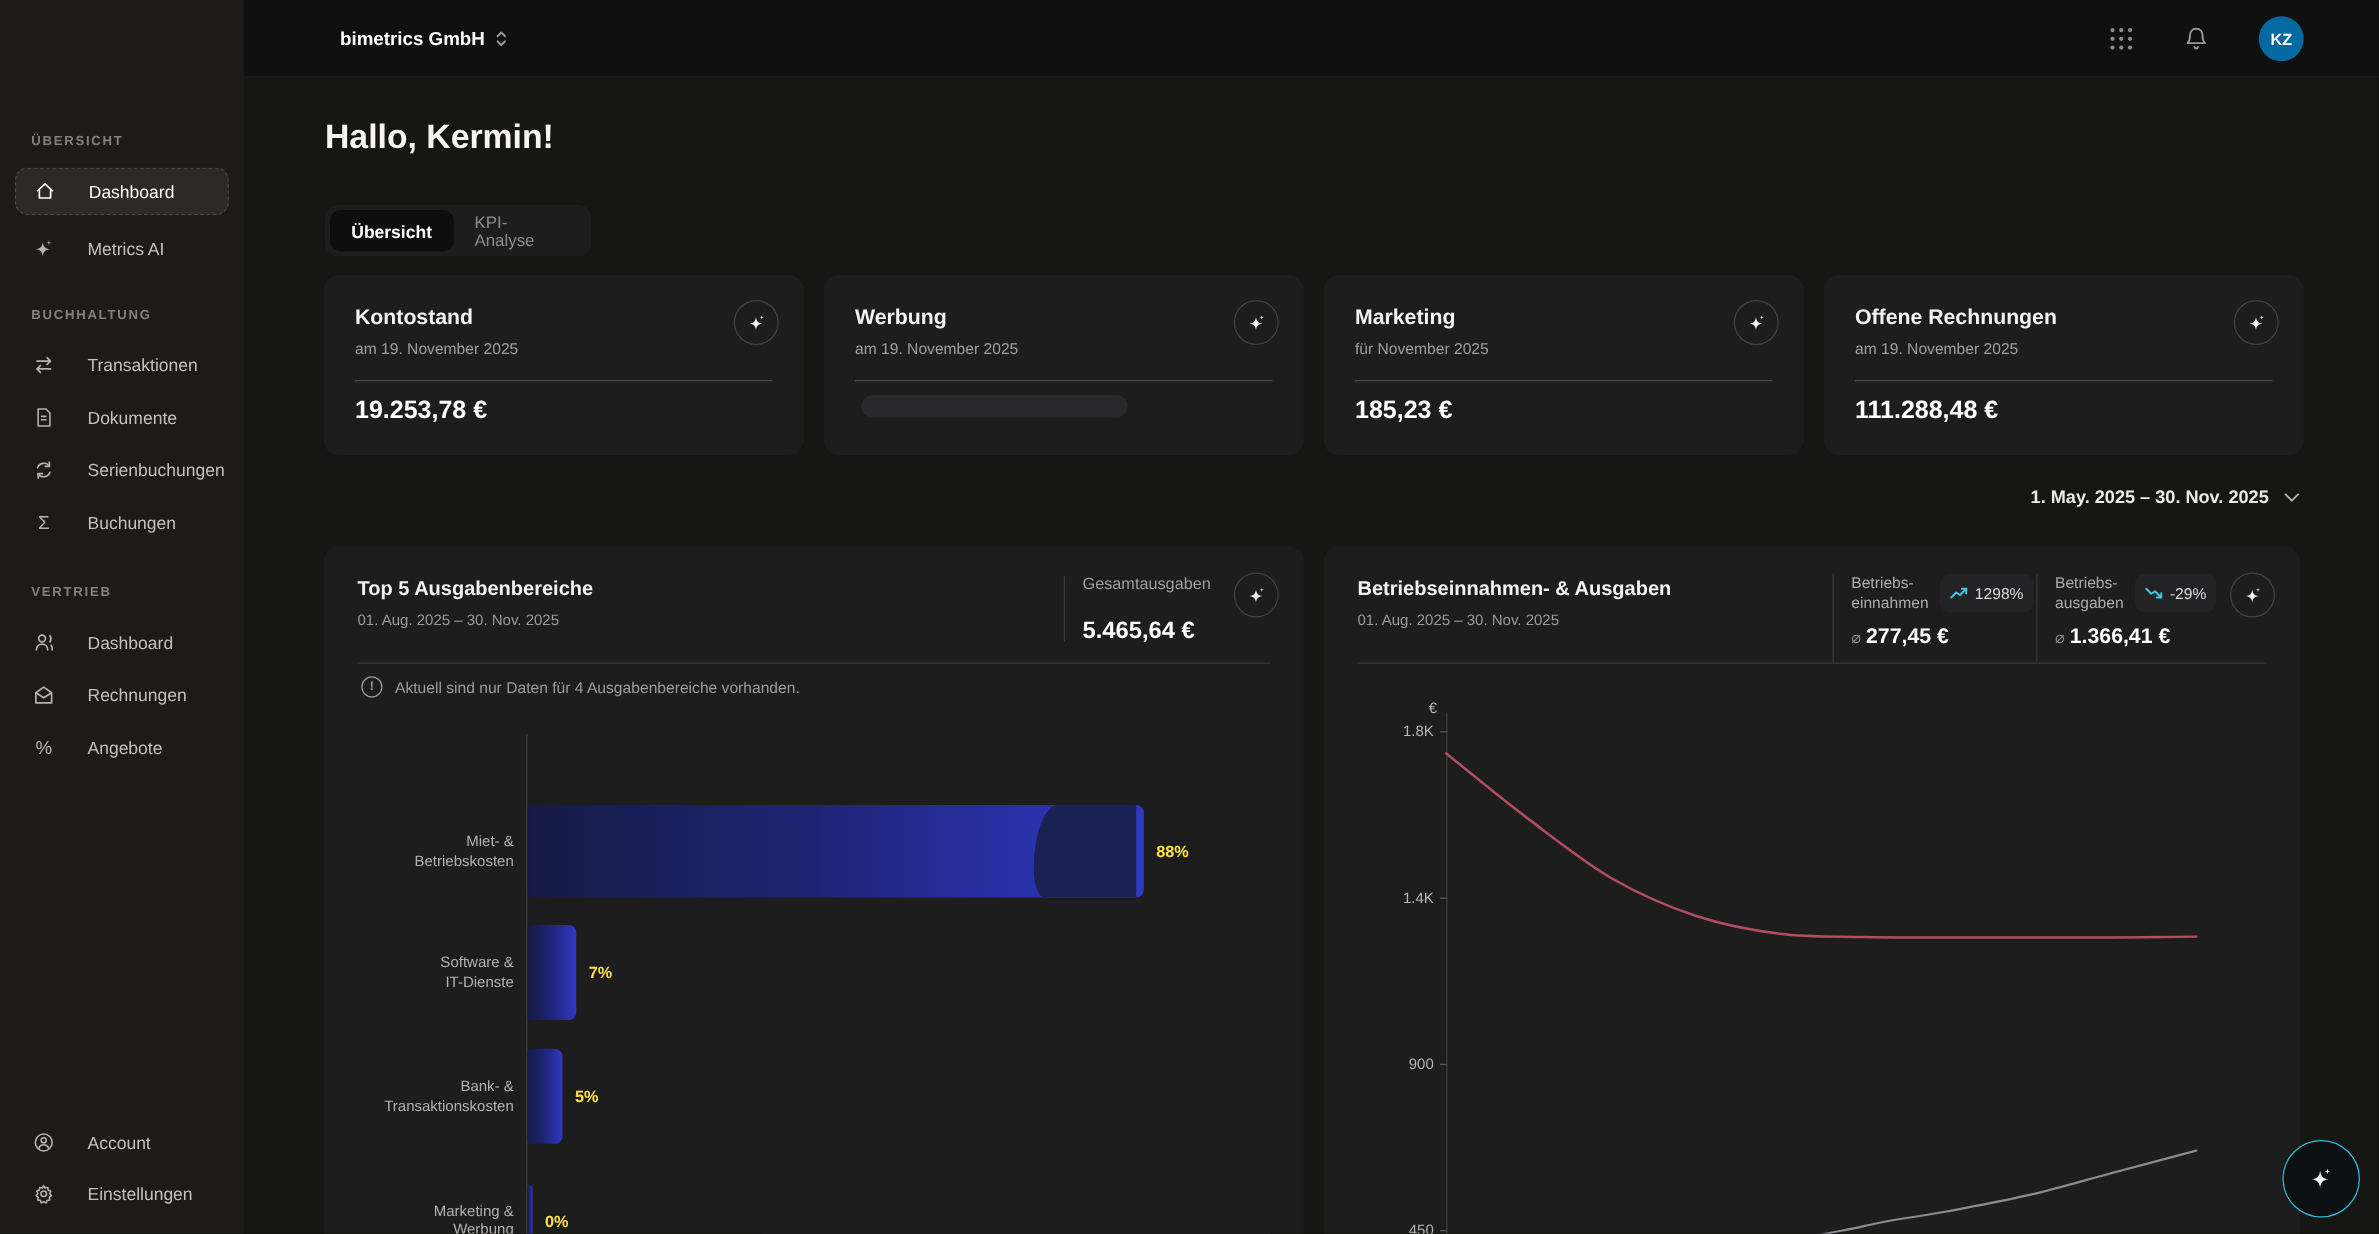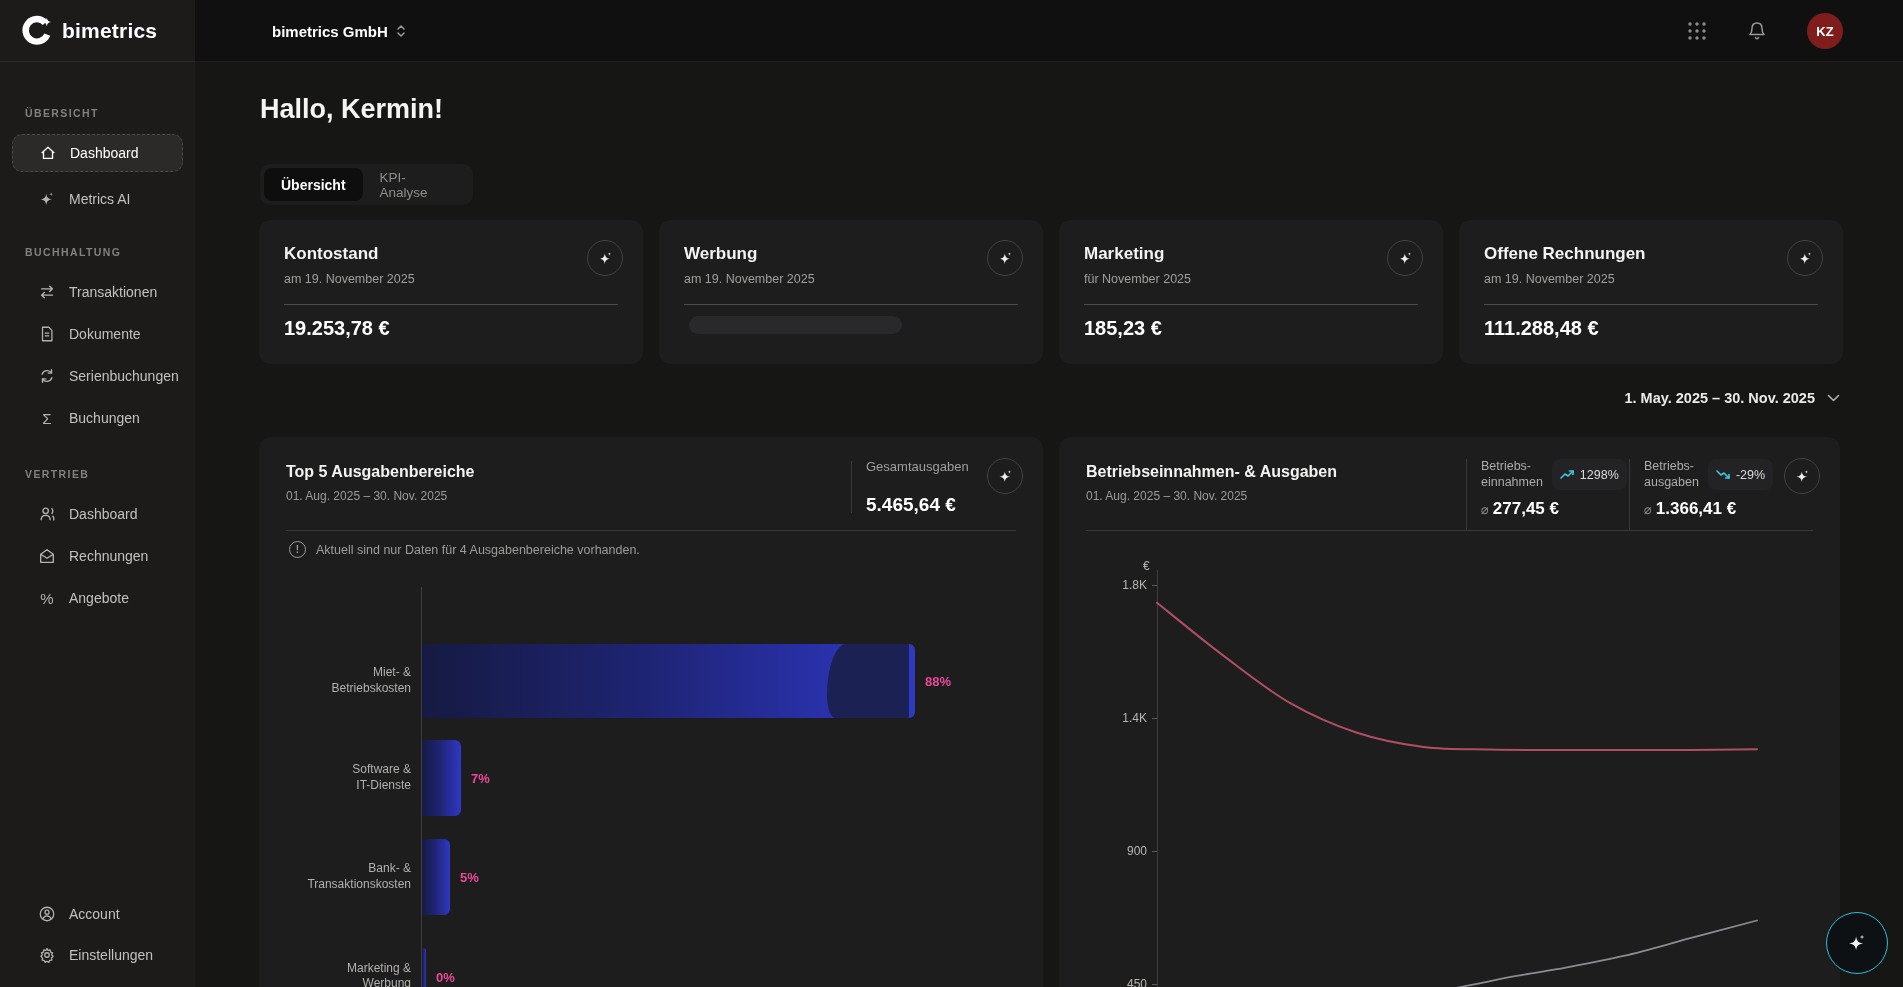--- a/index.html
+++ b/index.html
@@ -4,30 +4,30 @@
 <style>
   html,body{margin:0;padding:0;background:#0a0a0a;}
   *{box-sizing:border-box;font-family:"Liberation Sans","DejaVu Sans",sans-serif;}
   .app{position:relative;width:1903px;height:987px;background:#161615;overflow:hidden;}
 
   
   .sidebar{position:absolute;left:0;top:0;width:195px;height:987px;background:#1c1b1a;z-index:5;}
   .logo-row{position:absolute;left:0;top:0;width:195px;height:62px;border-bottom:1px solid #2b2a29;display:flex;align-items:center;padding-left:20px;gap:9px;}
   .logo-text{color:#fff;font-size:21px;font-weight:bold;letter-spacing:.2px;}
   .nav-section-label{position:absolute;left:25px;color:#838180;font-size:10.5px;font-weight:bold;letter-spacing:1.4px;}
-  .nav-item{position:absolute;left:12px;width:171px;height:38px;display:flex;align-items:center;gap:13px;padding-left:26px;border-radius:10px;color:#c3c1be;font-size:14px;cursor:pointer;}
+  .nav-item{position:absolute;left:12px;width:171px;height:38px;display:flex;align-items:center;gap:26px;padding-left:14px;border-radius:10px;color:#c3c1be;font-size:14px;cursor:pointer;}
   .nav-item.active{background:#2b2a29;border:1px dashed #4d4b49;color:#fff;}
   .nav-item svg,.nav-item .tglyph{flex:0 0 auto;}
   .tglyph{color:#b5b3b0;font-size:15px;width:18px;text-align:center;}
 
   
   .topbar{position:absolute;left:195px;top:0;width:1708px;height:62px;background:#101010;border-bottom:1px solid #1e1e1d;z-index:4;}
   .company{position:absolute;left:77px;top:0;height:62px;display:flex;align-items:center;gap:8px;color:#fff;font-size:15px;font-weight:bold;cursor:pointer;}
   .top-icons{position:absolute;right:60px;top:0;height:62px;display:flex;align-items:center;gap:40px;}
-  .avatar{width:36px;height:36px;border-radius:50%;background:#7f1d1d;color:#fff;font-size:13px;font-weight:bold;display:flex;align-items:center;justify-content:center;cursor:pointer;}
+  .avatar{width:36px;height:36px;border-radius:50%;background:#0369a1;color:#fff;font-size:13px;font-weight:bold;display:flex;align-items:center;justify-content:center;cursor:pointer;}
 
   
   .greeting{position:absolute;left:260px;top:94px;color:#f6f5f3;font-size:27px;font-weight:bold;}
   .tabs{position:absolute;left:260px;top:164px;width:213px;height:41px;background:#1d1d1e;border-radius:10px;display:flex;align-items:center;padding:4px;}
   .tab{height:33px;border-radius:8px;display:flex;align-items:center;justify-content:center;cursor:pointer;font-size:13.5px;color:#8f8d8a;padding:0 17px;}
   .tab.active{background:#0e0e0f;color:#fff;font-weight:bold;font-size:14px;}
 
   .card{position:absolute;background:#1d1d1e;border-radius:12px;}
   .kpi{top:220px;width:384px;height:144px;}
   .kpi-title{position:absolute;left:25px;top:24px;color:#f4f3f1;font-size:17px;font-weight:bold;}
@@ -56,21 +56,21 @@
 
   .notice{position:absolute;left:30px;top:104px;display:flex;align-items:center;gap:10px;color:#9e9c99;font-size:12.5px;}
   .notice-icon{width:17px;height:17px;border-radius:50%;border:1.3px solid #9e9c99;display:flex;align-items:center;justify-content:center;font-size:10px;font-weight:bold;color:#9e9c99;}
 
   .bar-axis{position:absolute;left:162px;top:150px;width:1px;height:420px;background:#3e3e41;}
   .bar-row{position:absolute;left:0;margin-top:40px;}
   .bar-label{position:absolute;right:632px;width:150px;text-align:right;color:#b3b1ae;font-size:12px;line-height:1.3;white-space:pre-line;top:50%;transform:translateY(-50%);}
   .bar-row{width:784px;}
   .bar-fill{position:absolute;left:163px;top:0;height:100%;border-radius:3px 6px 6px 3px;background:linear-gradient(90deg,#161a43 0%,#1e2472 45%,#272ea0 75%,#3039c2 100%);}
   .bar-fill .blob{position:absolute;right:6px;top:0;bottom:0;width:82px;background:#1c2153;border-radius:60px 4px 4px 26px / 160px 4px 4px 70px;}
-  .bar-pct{position:absolute;top:50%;transform:translateY(-50%);color:#ec4899;font-size:13px;font-weight:bold;}
+  .bar-pct{position:absolute;top:50%;transform:translateY(-50%);color:#fde047;font-size:13px;font-weight:bold;}
 
   
   .stat{position:absolute;top:22px;width:150px;border-left:1px solid #39393b;padding-left:14px;height:72px;}
   .stat-top{display:flex;gap:9px;}
   .stat-label{color:#aeaca9;font-size:12.5px;line-height:1.25;white-space:pre-line;}
   .badge{display:flex;align-items:center;gap:5px;background:#232326;border-radius:8px;padding:5px 8px;color:#dcdad8;font-size:12.5px;}
   .stat-value{margin-top:9px;color:#fff;font-size:17px;font-weight:bold;}
   .stat-value .avg{color:#8f8d8a;font-weight:normal;font-size:13px;margin-right:4px;}
   .chart-card-right .spark-btn{left:725px;top:21px;}
 
@@ -82,27 +82,20 @@
 
   
   .fab{position:absolute;left:1826px;top:912px;width:62px;height:62px;border-radius:50%;background:#0d1114;border:1.5px solid #2fbdd7;display:flex;align-items:center;justify-content:center;cursor:pointer;z-index:9;}
 </style>
 </head>
 <body>
 
 <div class="app">
 
   <div class="sidebar">
-    <div class="logo-row">
-      <svg width="33" height="33" viewBox="0 0 36 36">
-        <path d="M29.8 22.5 A12.3 12.3 0 1 1 27.5 9.5" stroke="#fff" stroke-width="7" fill="none" stroke-linecap="butt"></path>
-        <path d="M29.2 4.2 c.6 3 1.6 4 4.6 4.6 c-3 .6 -4 1.6 -4.6 4.6 c-.6 -3 -1.6 -4 -4.6 -4.6 c3 -.6 4 -1.6 4.6 -4.6 Z" fill="#fff"></path>
-      </svg>
-      <span class="logo-text">bimetrics</span>
-    </div>
 
     <div class="nav-section-label" style="top:107px;">ÜBERSICHT</div>
     <div class="nav-item active" style="top:134px;">
       <svg width="18" height="18" viewBox="0 0 20 20" fill="none" stroke="#fff" stroke-width="1.5" stroke-linejoin="round">
           <path d="M3 10 L10 3.5 L17 10 M5 8.5 V16 H15 V8.5"></path>
         </svg>
       <span>Dashboard</span>
     </div>
     <div class="nav-item" style="top:180px;">
       <svg width="18" height="18" viewBox="0 0 24 24" fill="#b5b3b0">

